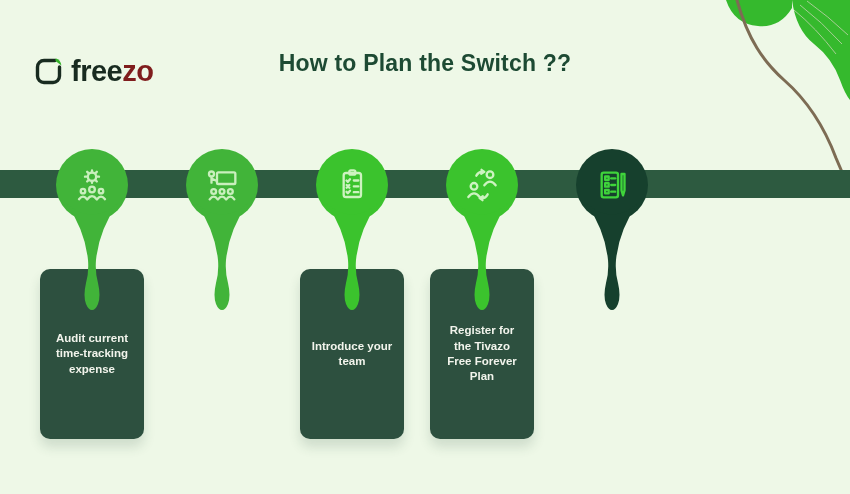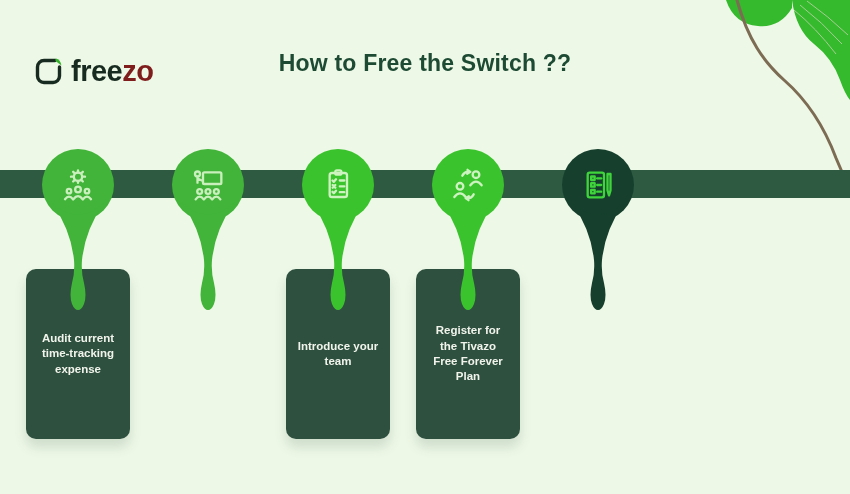--- a/index.html
+++ b/index.html
@@ -22,21 +22,21 @@
   .page-title {
     position:absolute; top:50px; left:0; width:100%;
     text-align:center; font-size:23px; font-weight:800;
     color:#1d4a33; letter-spacing:0.2px;
   }
 
   
   .band { position:absolute; top:170px; left:0; width:850px; height:28px; background:#2d5a40; z-index:1; }
 
   
-  .steps-row { position:absolute; top:140px; left:26px; display:flex; gap:26px; z-index:2; }
+  .steps-row { position:absolute; top:140px; left:40px; display:flex; gap:26px; z-index:2; }
   .step { position:relative; width:104px; }
   .pin { position:absolute; top:0; left:0; width:104px; height:180px; z-index:3; }
   .pin-icon { position:absolute; top:25px; left:32px; width:40px; height:40px; z-index:4; }
   .card {
     margin-top:129px; height:170px; width:104px;
     background:#2d503f; border-radius:10px;
     box-shadow:0 8px 12px rgba(45,80,63,0.16);
     display:flex; align-items:center; justify-content:center;
     padding:0 7px; position:relative; z-index:2;
   }
@@ -62,21 +62,21 @@
 </svg>
 
 <div class="logo">
   <svg width="31" height="31" viewBox="0 0 31 31">
     <path d="M22 4.5 H11 a6.5 6.5 0 0 0 -6.5 6.5 v9 a6.5 6.5 0 0 0 6.5 6.5 h9 a6.5 6.5 0 0 0 6.5 -6.5 v-9" fill="none" stroke="#182b20" stroke-width="3.4" stroke-linecap="round"></path>
     <path d="M22.5 2.2 c3.4 1 5.6 3.6 5.9 7.2 l-5.9 -4.4 z" fill="#35b32a"></path>
   </svg>
   <div class="logo-text"><span>free</span><span class="zo">zo</span></div>
 </div>
 
-<div class="page-title">How to Free the Switch ??</div>
+<div class="page-title">How to Plan the Switch ??</div>
 
 <div class="band"></div>
 
 <div class="steps-row">
 
   <div class="step">
     <svg class="pin" viewBox="0 0 104 180">
       <g fill="#41b439">
         <circle cx="52" cy="45" r="36"></circle>
         <path d="M26 63 Q45 90 48 120 Q49 132 46 143 Q43 156 46 164 Q48.5 170 52 170 Q55.5 170 58 164 Q61 156 58 143 Q55 132 56 120 Q59 90 78 63 Q52 86 26 63 Z"></path>

